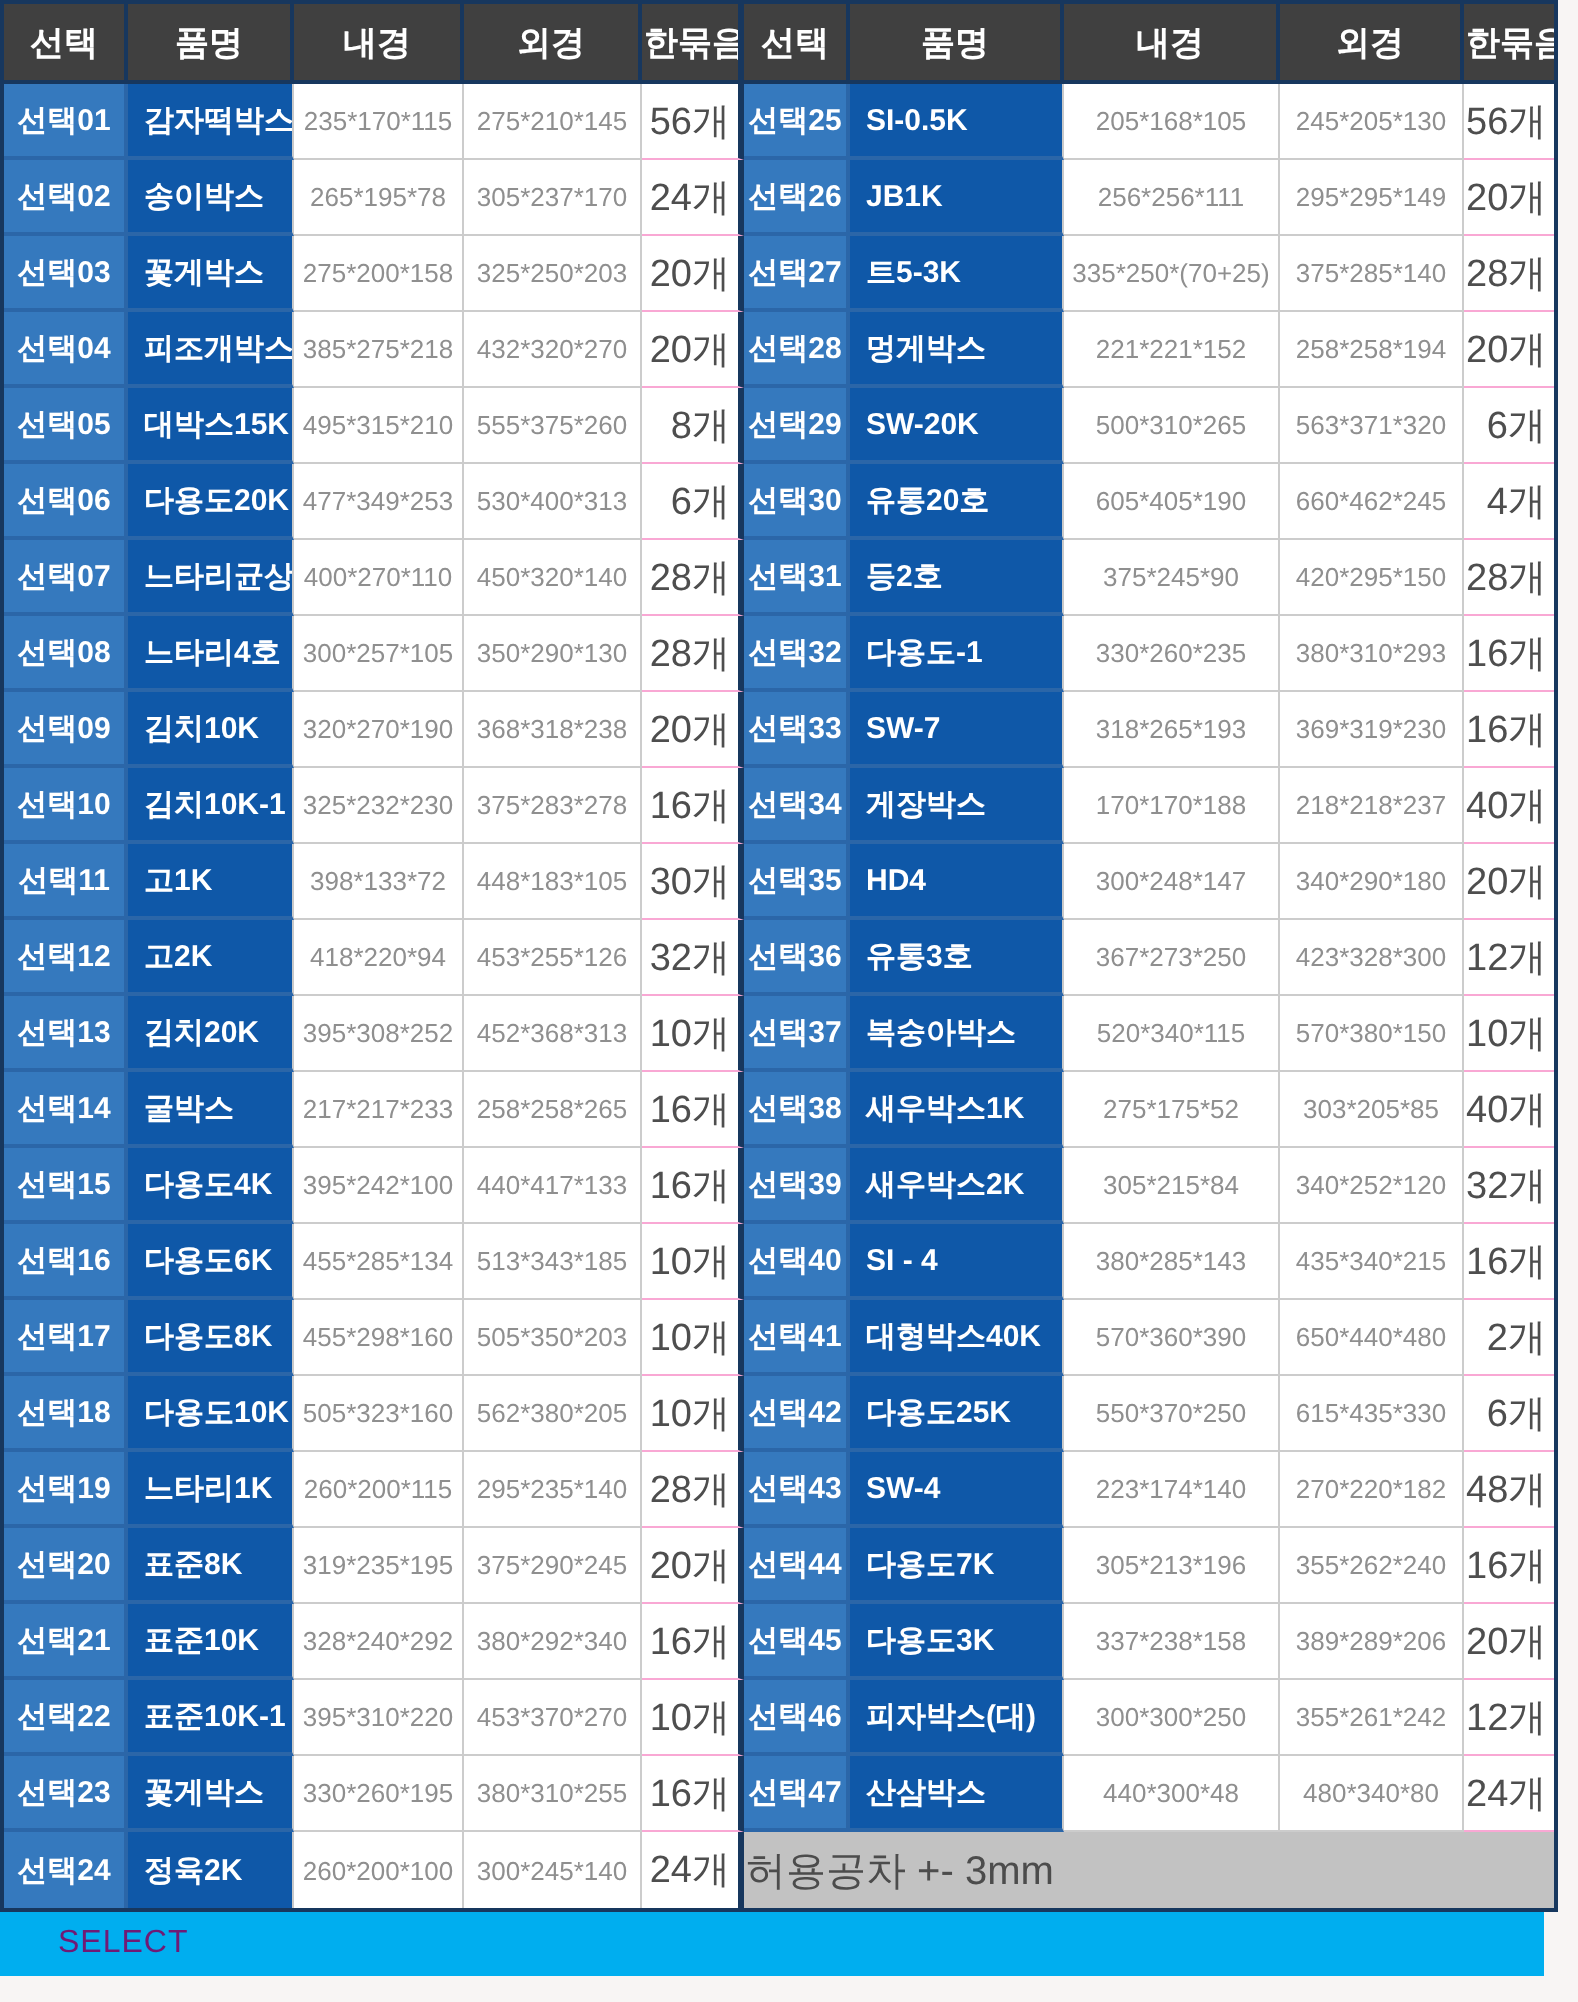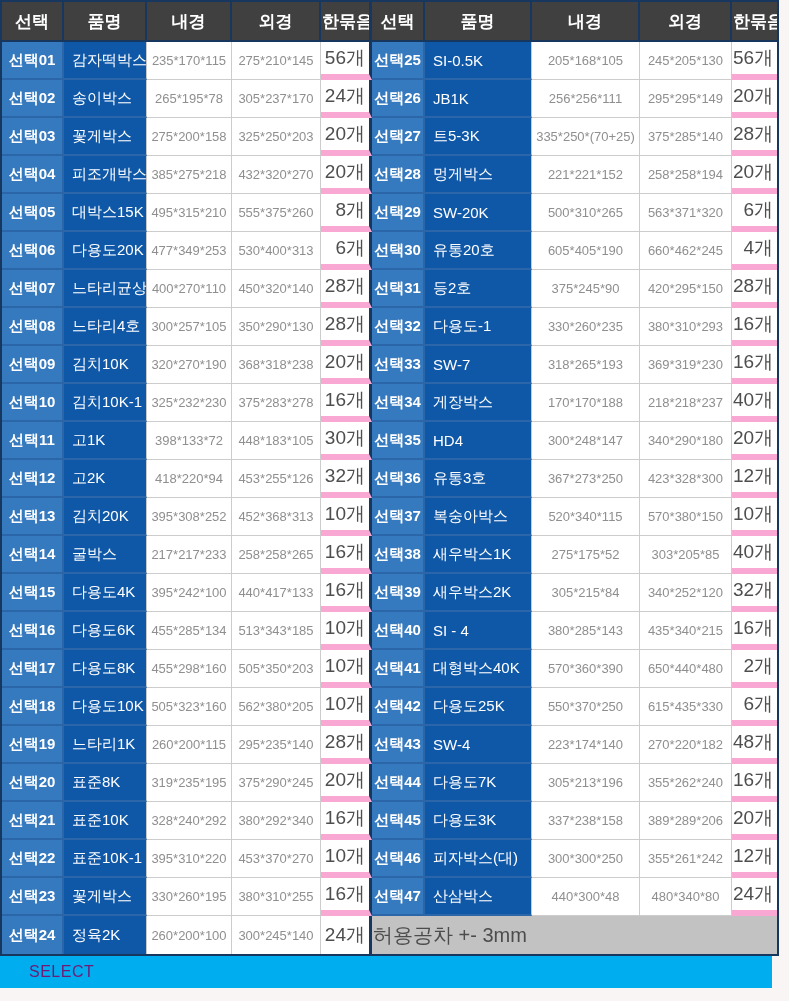--- a/index.html
+++ b/index.html
@@ -18,30 +18,30 @@
     border-right:2px solid #17375E;border-bottom:2px solid #17375E;text-align:center;
   }
   th:last-child{border-right:none;}
   th.half-end{border-right:3px solid #17375E;}
   td{height:38px;}
   td.sel{
     background:#3579BE;color:#fff;font-weight:bold;font-size:15px;text-align:center;
     border-right:2px solid #2B66A8;border-bottom:2px solid #2B66A8;cursor:pointer;margin-left:29px;
   }
   td.name{
-    background:#0F58A8;color:#fff;font-weight:normal;font-size:15px;text-align:left;
+    background:#0F58A8;color:#fff;font-weight:bold;font-size:15px;text-align:left;
     padding-left:8px;border-right:1px solid #c9c9c9;border-bottom:2px solid #2B66A8;
   }
   td.dim{
     background:#fff;color:#8f8f8f;font-size:13px;text-align:center;
     border-right:1px solid #ccc;border-bottom:1px solid #ccc;
   }
   td.bundle{
     background:#fff;color:#4e4e4e;font-size:19px;text-align:right;
-    padding-right:4px;border-bottom:6px solid #f9a8d4;
+    padding-right:4px;border-bottom:1px solid #f9a8d4;
   }
   td.bundle.half-end{border-right:3px solid #17375E;}
   td.tolerance{
     background:#C2C2C2;color:#4C4C4C;font-size:20px;
   }
   tr:last-child td{border-bottom:none;}
   .select-bar{
     position:absolute;top:956px;left:0;width:772px;height:32px;box-sizing:border-box;
     background:#00AEEF;color:#701a75;font-weight:normal;font-size:16px;line-height:32px;
     padding-left:29px;letter-spacing:0.5px;cursor:pointer;

